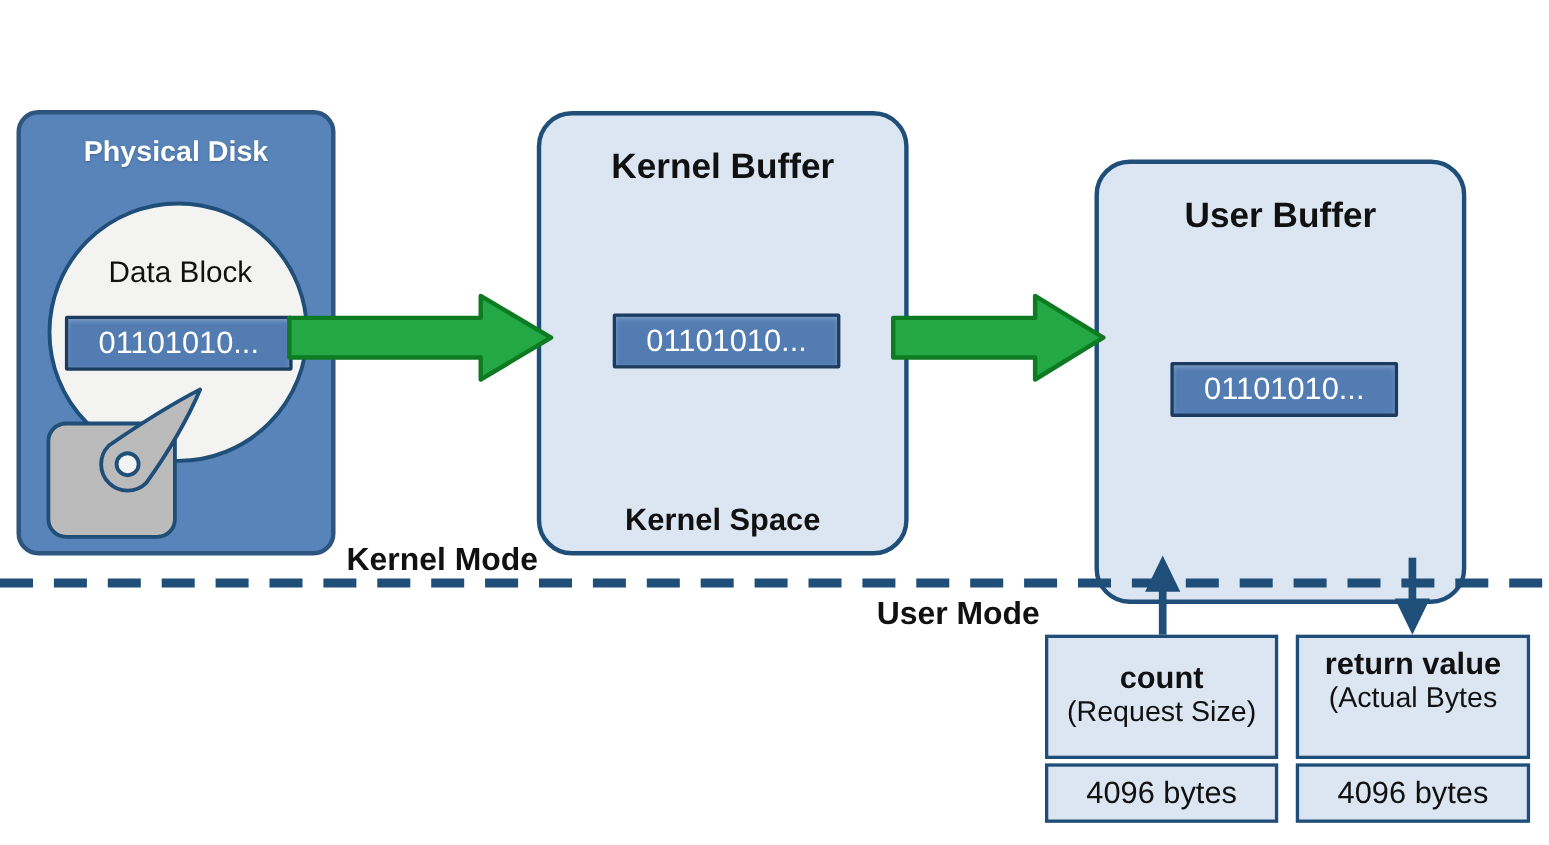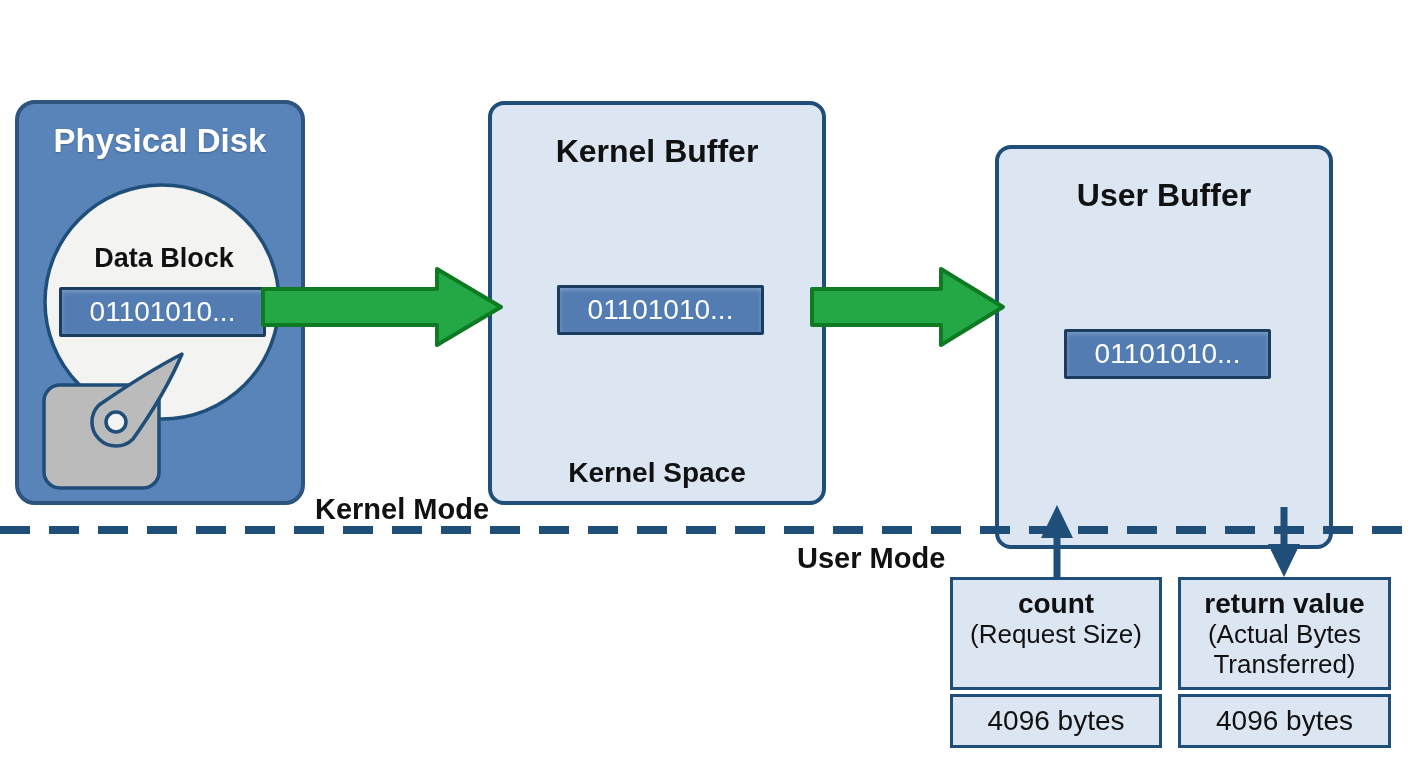--- a/index.html
+++ b/index.html
@@ -25,31 +25,31 @@
 
   .diagram-title{
     position:absolute;left:0;top:8px;width:1408px;
     text-align:center;
     font-family:"DejaVu Sans Mono", monospace;
     font-weight:bold;font-size:47px;color:#111;
     letter-spacing:-1px;
   }
 
   .box{position:absolute;border:4px solid var(--color-navy);}
-  .rounded{border-radius:16px;}
+  .rounded{border-radius:32px;}
 
   .physical-disk{
     left:15px;top:100px;width:290px;height:405px;
     background:var(--color-box-blue);
     border-radius:20px;
     border-color:#2D557F;
   }
   .physical-disk .box-title{
     position:absolute;top:18px;left:0;width:100%;
-    text-align:center;color:#FFF;font-weight:bold;font-size:33px;
+    text-align:center;color:#FFF;font-weight:bold;font-size:26px;
     text-shadow:0 1px 2px rgba(0,0,0,.25);
   }
   .disk-svg{position:absolute;left:0;top:0;width:282px;height:397px;}
 
   .light-box{
     background:var(--color-light-blue);
   }
   .kernel-buffer{left:488px;top:101px;width:338px;height:404px;}
   .user-buffer{left:995px;top:101px;width:338px;height:404px;margin-top:44px;}
   .light-box .box-title{
@@ -68,38 +68,38 @@
   .physical-disk .bits-strip{left:40px;top:183px;}
   .space-label{
     position:absolute;left:0;width:100%;text-align:center;
     color:#111;font-weight:bold;font-size:28px;
   }
   .kernel-space-label{top:352px;}
   .user-space-label{top:320px;font-size:27px;line-height:1.22;}
 
   .data-block-label{
     position:absolute;left:0;top:128px;width:290px;text-align:center;
-    color:#111;font-weight:bold;font-size:27px;margin-top:11px;
+    color:#111;font-weight:normal;font-size:27px;
   }
 
   .mode-label{
     position:absolute;color:#111;font-weight:bold;font-size:29px;
   }
   .kernel-mode-label{left:315px;top:493px;}
   .user-mode-label{left:797px;top:542px;}
 
   .param-box{position:absolute;width:212px;}
   .count-box{left:950px;top:577px;}
   .return-box{left:1178px;top:577px;width:213px;}
   .param-section{
     background:var(--color-light-blue);
     border:3px solid var(--color-navy);
     width:100%;text-align:center;color:#111;
   }
-  .param-label-section{height:113px;padding-top:8px;}
+  .param-label-section{height:113px;padding-top:20px;}
   .return-box .param-label-section{padding-top:8px;}
   .param-value-section{
     height:54px;margin-top:4px;
     display:flex;align-items:center;justify-content:center;
     font-size:28px;
   }
   .param-name{font-weight:bold;font-size:28px;line-height:1.15;}
   .param-desc{font-size:26px;line-height:1.15;}
 
   .overlay-svg{
@@ -155,21 +155,20 @@
       <div class="param-name">count</div>
       <div class="param-desc">(Request Size)</div>
     </div>
     <div class="param-section param-value-section">4096 bytes</div>
   </div>
 
   <div class="param-box return-box">
     <div class="param-section param-label-section">
       <div class="param-name">return value</div>
       <div class="param-desc">(Actual Bytes</div>
-      <div class="param-desc">Transferred)</div>
     </div>
     <div class="param-section param-value-section">4096 bytes</div>
   </div>
 
   <svg class="overlay-svg" viewBox="0 0 1408 768">
     <polygon class="green-arrow" points="263,289 437,289 437,269 501,307 437,345 437,325 263,325"></polygon>
     <polygon class="green-arrow" points="812,289 941,289 941,269 1003,307 941,345 941,325 812,325"></polygon>
     <line class="navy-dash" x1="0" y1="530" x2="1408" y2="530"></line>
     <g>
       <line class="navy-arrow-line" x1="1057" y1="577" x2="1057" y2="534"></line>

